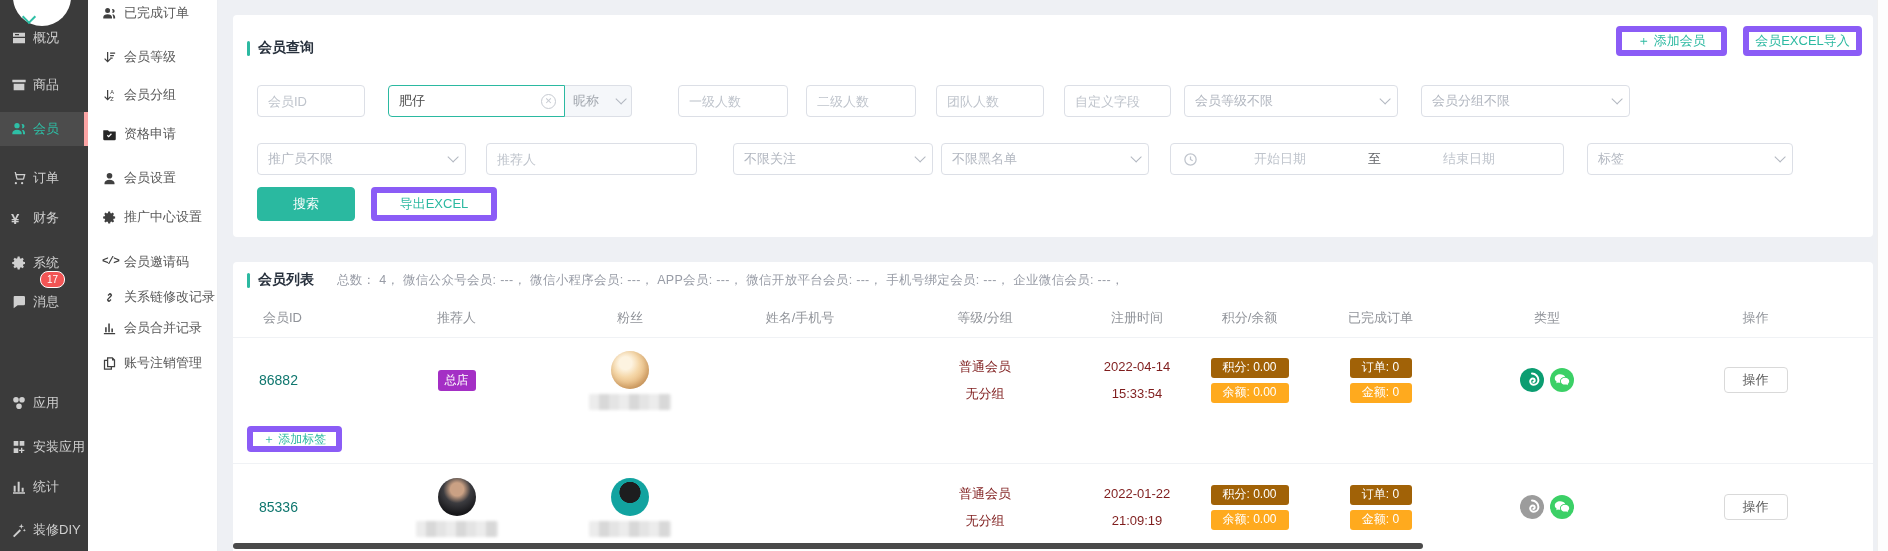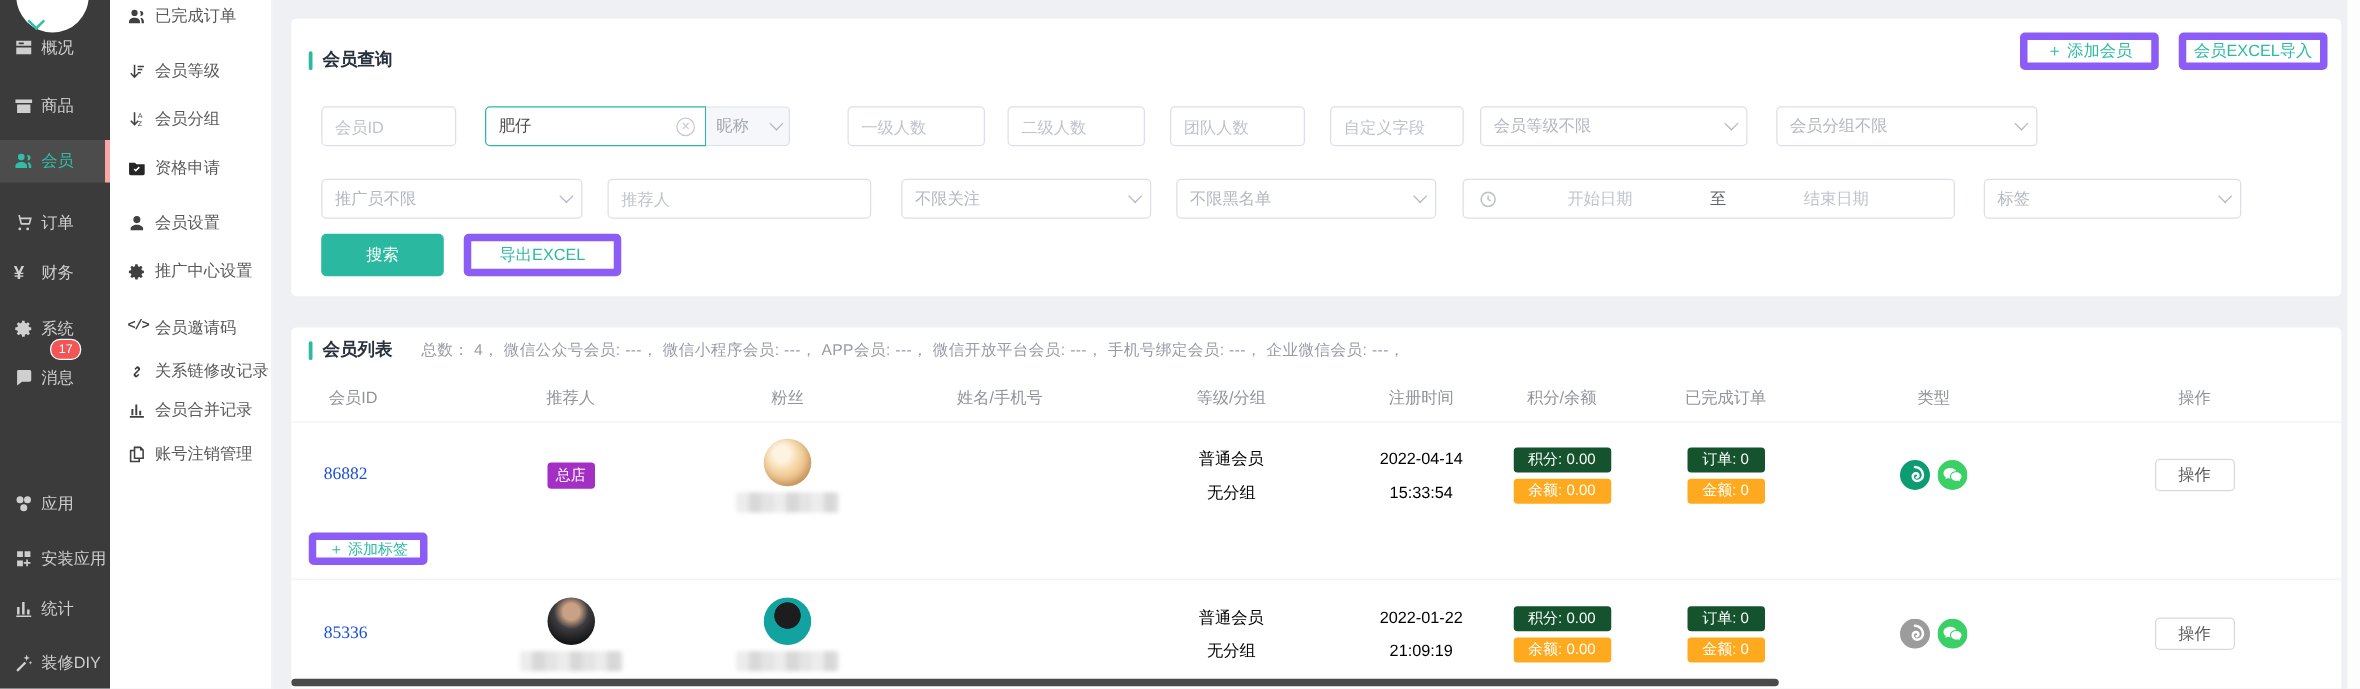--- a/index.html
+++ b/index.html
@@ -65,30 +65,30 @@
   .tbl-grid { display:grid; grid-template-columns:130px 187px 160px 180px 190px 114px 111px 151px 182px 235px; align-items:center; }
   .tbl-head { position:absolute; top:36px; left:0; width:1640px; height:40px; border-bottom:1px solid #f0f2f5; color:#909399; font-size:13px; }
   .tbl-head > div { text-align:center; }
   .tbl-head > div:first-child { text-align:left; padding-left:30px; }
   .trow { position:absolute; left:0; width:1640px; }
   .trow-1 { top:76px; height:126px; border-bottom:1px solid #f0f2f5; }
   .trow-2 { top:202px; height:87px; }
   .trow .tbl-grid { height:86px; }
   .trow-1 .tbl-grid { height:84px; }
   .cell { display:flex; flex-direction:column; align-items:center; justify-content:center; gap:5px; }
-  .cell-id { align-items:flex-start; padding-left:26px; color:#1d4ed8; font-size:14px;font-family:Liberation Serif, serif; }
-  .cell-2l { color:#000000; line-height:22px; font-size:13px; text-align:right; }
+  .cell-id { align-items:flex-start; padding-left:26px; color:#0f766e; font-size:14px; }
+  .cell-2l { color:#7f1d1d; line-height:22px; font-size:13px; text-align:right; }
   .tag-shop { background:#a42fc5; color:#fff; font-size:12px; padding:2px 7px; border-radius:3px; }
   .avatar { width:38px; height:38px; border-radius:50%; }
   .av-cat { background:radial-gradient(circle at 38% 32%, #fdf3e0 0 18%, #f5d7a8 40%, #e8b97e 70%, #c9995e 100%); box-shadow:inset -2px -3px 6px rgba(140,90,40,.35); }
   .av-suit { background:radial-gradient(circle at 50% 30%, #caa184 0 20%, #3c3c40 42%, #17171a 75%); }
   .av-glass { background:radial-gradient(circle at 50% 38%, #1d1d1f 0 30%, #1d1d1f 34%, #12a3a0 36%), #12a3a0; }
   .blur-name { width:82px; height:16px; border-radius:2px; background:repeating-linear-gradient(90deg,#ececec 0 10px,#d8d8d8 10px 20px,#e4e4e4 20px 30px); filter:blur(1.5px); }
   .pill { color:#fff; font-size:12px; height:20px; display:flex; align-items:center; justify-content:center; border-radius:3px; padding:0 8px; }
-  .pill-teal { background:#14532d; min-width:78px;text-align:center; }
+  .pill-teal { background:#a16207; min-width:78px;text-align:center; }
   .pill-orange { background:#ffaa1e; min-width:78px; }
   .pill-sm { min-width:62px; }
   .type-icons { flex-direction:row; gap:6px; }
   .t-ic { width:24px; height:24px; display:inline-flex; }
   .t-ic svg { width:100%; height:100%; }
   .btn-op { width:64px; height:26px; }
   .btn-addtag { position:absolute; left:14px; top:88px; height:26px; padding:0 10px; font-size:12px; }
   .h-scrollbar { position:absolute; left:0; top:281px; width:1190px; height:6px; background:#4a4a4a; border-radius:3px; cursor:pointer; }
   .v-strip { position:absolute; right:0; top:0; width:11px; height:551px; background:#fdfdfd; border-left:1px solid #f0f0f0; }
 </style>
@@ -317,21 +317,21 @@
       </div>
 
       <div class="f-row" style="top:128px">
         <div class="sel" style="left:24px;width:209px">
           <span>推广员不限</span>
           <span class="caret"></span>
         </div>
         <div class="inp" style="left:253px;width:211px">
           <input placeholder="推荐人" style="">
         </div>
-        <div class="sel" style="left:488px;width:200px">
+        <div class="sel" style="left:500px;width:200px">
           <span>不限关注</span>
           <span class="caret"></span>
         </div>
         <div class="sel" style="left:708px;width:208px">
           <span>不限黑名单</span>
           <span class="caret"></span>
         </div>
         <div class="date-range" style="left:937px;width:394px">
           <span class="clock"><svg viewBox="0 0 24 24">
                 <circle cx="12" cy="12" r="9"></circle>

